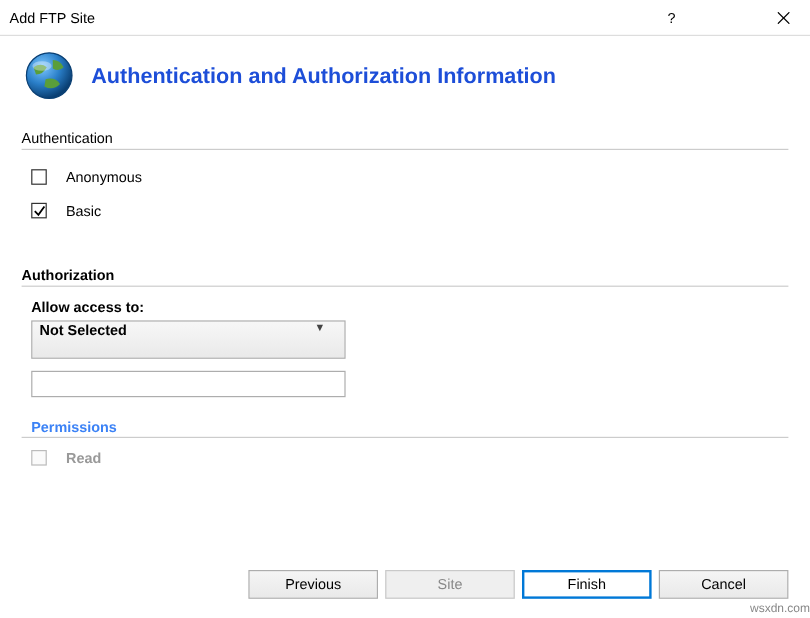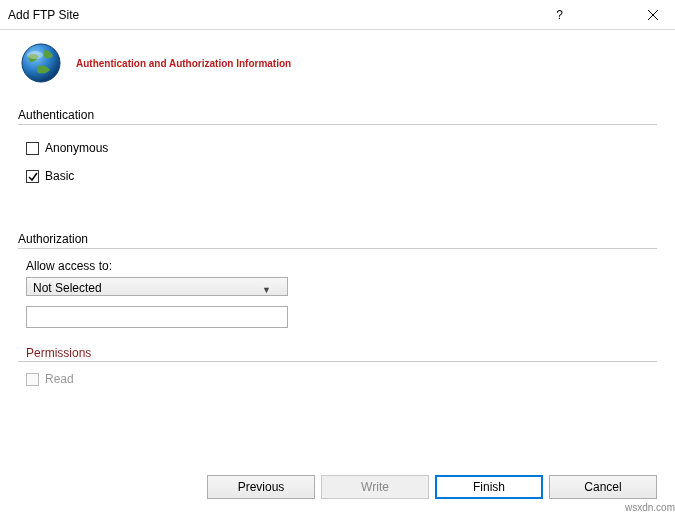--- a/index.html
+++ b/index.html
@@ -45,40 +45,40 @@
       padding: 12px 16px 22px 20px;
       gap: 14px;
     }
     .globe-icon {
       width: 42px;
       height: 42px;
       flex-shrink: 0;
     }
     .header-title {
       font-weight: bold;
-      font-size: 10px;
-      color: #b91c1c;
+      font-size: 18px;
+      color: #1d4ed8;
     }
     .content {
       padding: 2px 18px 0 18px;
     }
     .group-label {
       color: #000;
       margin-bottom: 2px;
     }
     .group-line {
       border: none;
       border-top: 1px solid #ccc;
       margin: 0 0 10px 0;
     }
     .auth-group .group-line { margin-bottom: 12px; }
     .checkbox-row {
       display: flex;
-      align-items: flex-end;
-      gap: 6px;
+      align-items: flex-start;
+      gap: 16px;
       padding: 4px 8px;
     }
     .cb {
       width: 13px;
       height: 13px;
       border: 1px solid #333;
       display: inline-flex;
       align-items: center;
       justify-content: center;
       background: #fff;
@@ -89,48 +89,48 @@
     }
     .cb-check {
       width: 10px;
       height: 10px;
     }
     .cb-label.disabled-text {
       color: #999;
     }
     .spacer-sm { height: 6px; }
     .spacer-md { height: 28px; }
-    .authz-group { margin-top: 17px;}
+    .authz-group { margin-top: 7px; font-weight: bold;}
     .inner-label {
       padding: 0 8px 4px 8px;
       color: #000;
     }
     .select {
       display: flex;
-      align-items: flex-end;
+      align-items: flex-start;
       justify-content: space-between;
       width: 262px;
-      height: 19px;
+      height: 32px;
       border: 1px solid #adadad;
       background: linear-gradient(#f7f7f7,#e9e9e9);
       margin: 0 0 10px 8px;
       padding: 0 16px 0 6px;
     }
     .select-arrow { font-size: 9px; color: #444; }
     .textbox {
       width: 262px;
       height: 22px;
       border: 1px solid #adadad;
       background: #fff;
       margin: 0 0 18px 8px;
       padding: 0 4px;
     }
     .perm-label {
       padding: 0 8px 1px 8px;
-      color: #7f1d1d;
+      color: #3b82f6;
     }
     .footer {
       position: absolute;
       right: 18px;
       bottom: 16px;
       display: flex;
       gap: 6px;
     }
     .btn {
       width: 108px;
@@ -233,21 +233,21 @@
     </div>
   </div>
 
 </div>
 
 <div class="footer">
   <div class="btn">
       <span>Previous</span>
     </div>
   <div class="btn disabled">
-      <span>Write</span>
+      <span>Site</span>
     </div>
   <div class="btn primary">
       <span>Finish</span>
     </div>
   <div class="btn">
       <span>Cancel</span>
     </div>
 </div>
 
 <div class="watermark">wsxdn.com</div>

